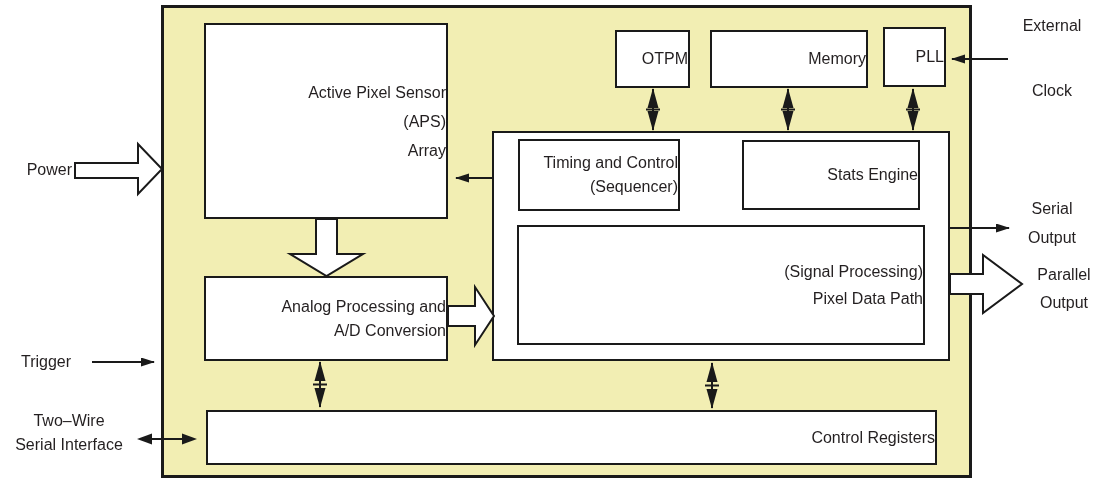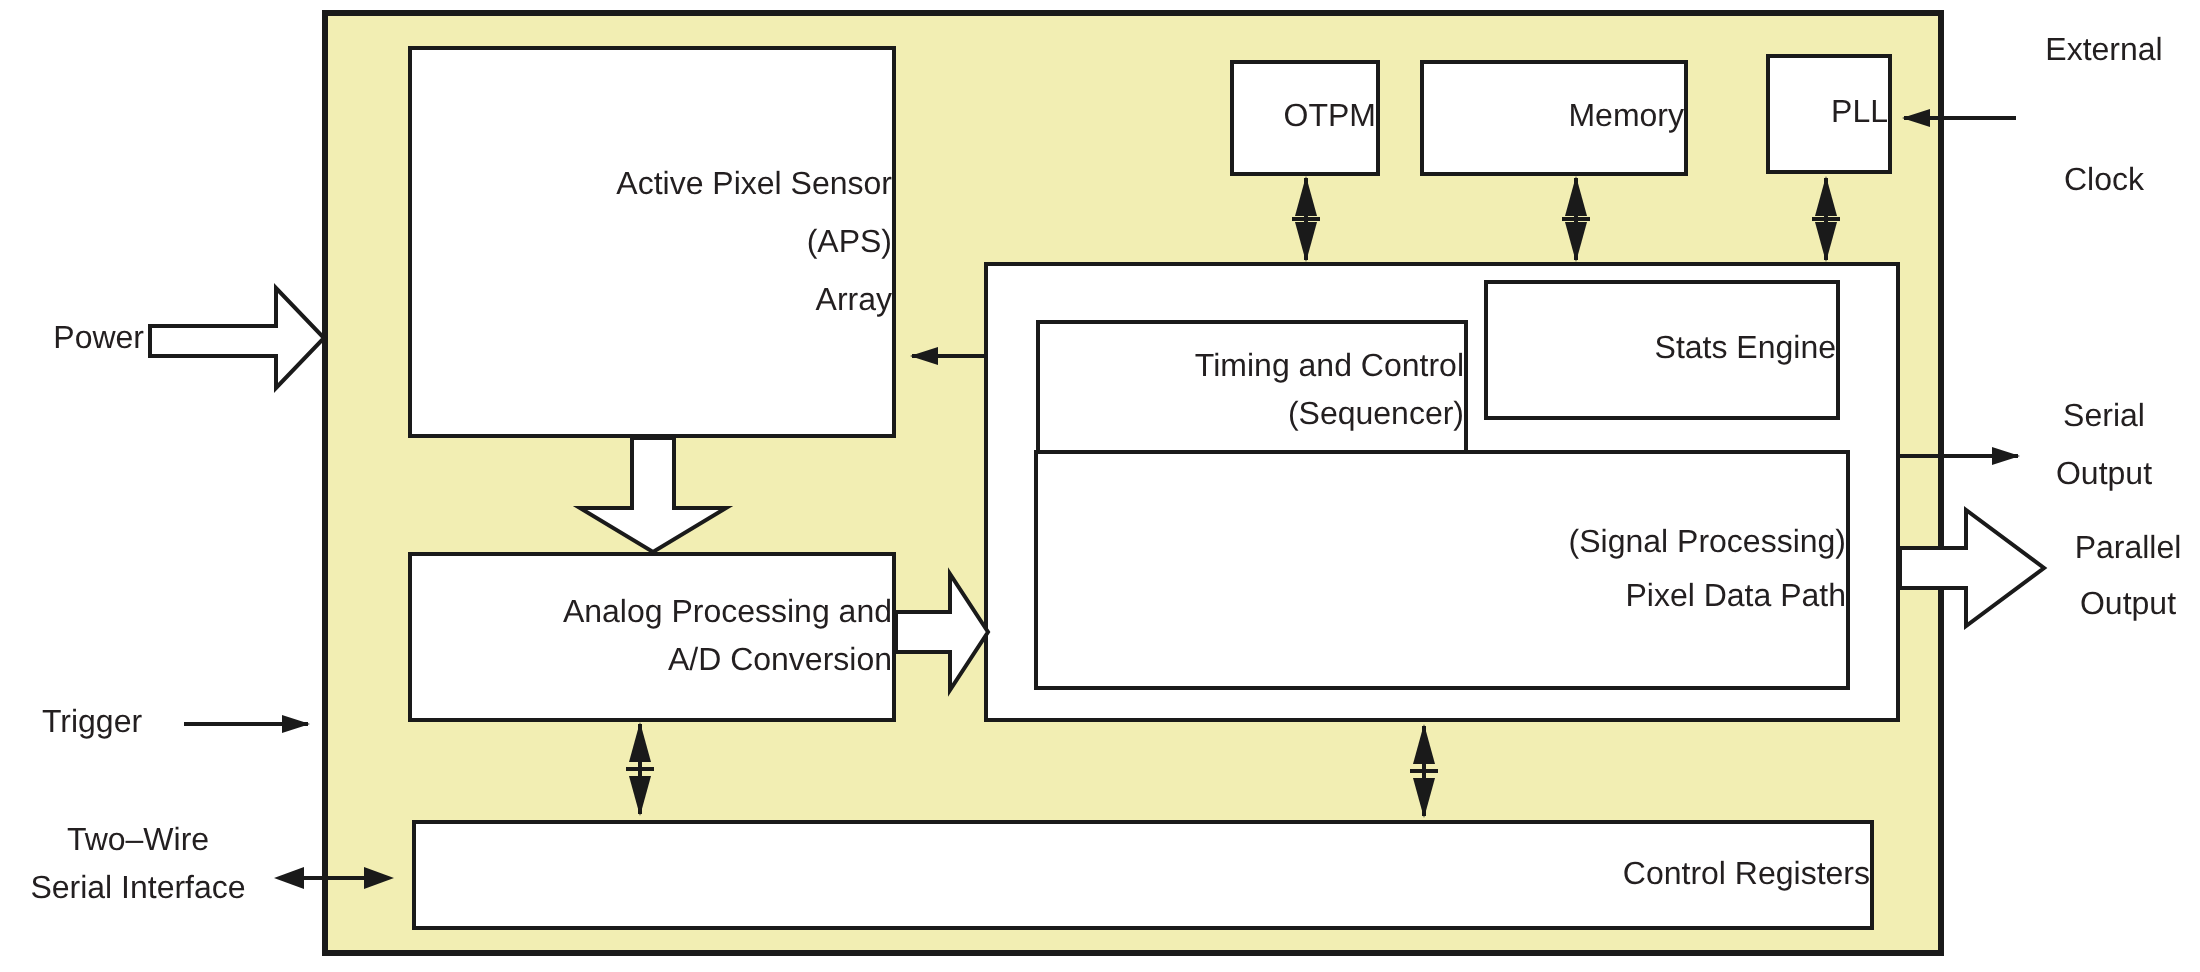--- a/index.html
+++ b/index.html
@@ -35,31 +35,31 @@
   <div class="blk" style="left:204px;top:23px;width:244px;height:196px;line-height:29px;">
     <span>Active Pixel Sensor</span>
     <span>(APS)</span>
     <span>Array</span>
   </div>
 
   <div class="blk" style="left:615px;top:30px;width:75px;height:58px;">
     <span>OTPM</span>
   </div>
 
-  <div class="blk" style="left:710px;top:30px;width:134px;height:58px;">
+  <div class="blk" style="left:710px;top:30px;width:158px;height:58px;">
     <span>Memory</span>
   </div>
 
   <div class="blk" style="left:883px;top:27px;width:63px;height:60px;">
     <span>PLL</span>
   </div>
 
   <div class="blk" style="left:492px;top:131px;width:458px;height:230px;"></div>
 
-  <div class="blk" style="left:518px;top:139px;width:216px;height:72px;margin-top:21px;">
+  <div class="blk" style="left:518px;top:139px;width:162px;height:72px;">
     <span>Timing and Control</span>
     <span>(Sequencer)</span>
   </div>
 
   <div class="blk" style="left:742px;top:140px;width:178px;height:70px;">
     <span>Stats Engine</span>
   </div>
 
   <div class="blk" style="left:517px;top:225px;width:408px;height:120px;line-height:27px;">
     <span>(Signal Processing)</span>

